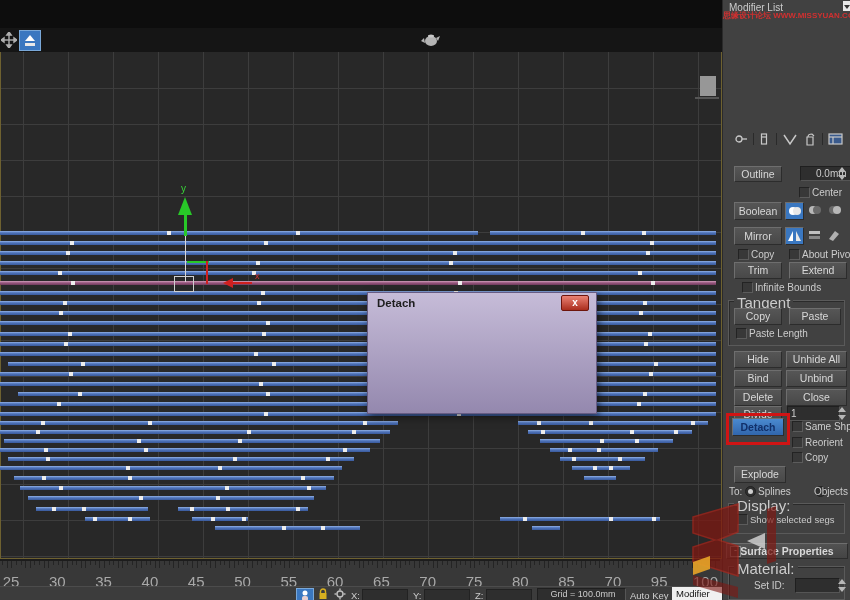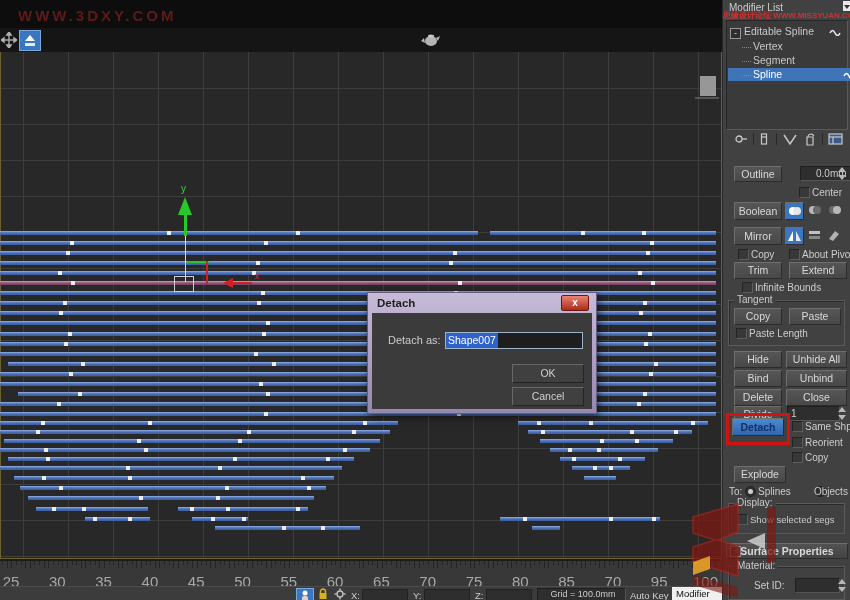--- a/index.html
+++ b/index.html
@@ -26,21 +26,21 @@
   .btn.on{background:linear-gradient(180deg,#4a8ad0,#3166ac);color:#11306a;font-weight:bold;}
   .cb{width:9px;height:9px;background:#383838;border:1px solid;border-color:#232323 #5c5c5c #5c5c5c #232323;display:inline-block;}
   .radio{width:9px;height:9px;border-radius:50%;background:#303030;border:1px solid #222;position:relative;display:inline-block;}
   .radio .dot{position:absolute;left:2px;top:2px;width:5px;height:5px;border-radius:50%;background:#cfcfcf;}
   .field{background:#2e2e2e;border:1px solid;border-color:#1f1f1f #555 #555 #1f1f1f;color:#ccc;font-size:10px;line-height:13px;padding-left:3px;overflow:hidden;white-space:nowrap;}
   .spin{width:9px;}
   .spin .up,.spin .dn{position:absolute;left:0;width:0;height:0;border-left:4px solid transparent;border-right:4px solid transparent;}
   .spin .up{top:1px;border-bottom:5px solid #b8b8b8;}
   .spin .dn{bottom:1px;border-top:5px solid #b8b8b8;}
   .grp{border:1px solid #5a5a5a;box-shadow:inset 1px 1px 0 rgba(0,0,0,.35);}
-  .grp-lbl{position:absolute;background:#414141;padding:0 3px;font-size:10px;color:#ccc;}
+  .grp-lbl{position:absolute;background:#414141;padding:0 3px;font-size:15px;color:#ccc;}
   .stackbox{background:#3a3a3a;border:1px solid;border-color:#262626 #5a5a5a #5a5a5a #262626;}
   .stackrow{position:absolute;left:1px;width:118px;height:13px;line-height:13px;font-size:10.5px;color:#c8c8c8;white-space:nowrap;}
   .stackrow.sel{background:#3f74b8;color:#fff;}
   .treeline{display:inline-block;width:9px;height:1px;border-bottom:1px dotted #8a8a8a;vertical-align:middle;margin-right:2px;}
   .expbox{display:inline-block;width:9px;height:9px;line-height:8px;text-align:center;border:1px solid #999;background:#2e2e2e;color:#ddd;font-size:9px;margin:0 3px 0 2px;vertical-align:-1px;}
   .iconbtn{position:absolute;border:1px solid;border-color:#6e6e6e #2c2c2c #2c2c2c #6e6e6e;background:#4a4a4a;}
   .iconbtn.on{background:#3a77c0;}
   
   .dialog{left:367px;top:292px;width:228px;height:120px;background:linear-gradient(180deg,#c6bcd8,#9488ae);border:1px solid #675c84;box-shadow:2px 3px 8px rgba(0,0,0,.55);z-index:30;}
   .dlg-title{position:absolute;left:2px;top:2px;right:2px;height:16px;line-height:16px;font-size:11.5px;font-weight:bold;color:#1e1e1e;padding-left:7px;}
@@ -60,21 +60,20 @@
   .slbl{position:absolute;top:3px;font-size:9.5px;color:#ccc;}
   .gizmo-el{position:absolute;}
   svg{display:block;}
 </style>
 </head>
 <body>
 
 <div id="app">
 
   <div class="abs topbar"></div>
-  <div class="abs wm-left">WWW.3DXY.COM</div>
 
   <div class="abs toolbar"></div>
   <div class="abs" style="left:1px;top:32px;width:16px;height:16px;">
     <svg width="16" height="16" viewBox="0 0 16 16">
         <g stroke="#b0b0b0" stroke-width="1.4" fill="#b0b0b0">
           <line x1="8" y1="2" x2="8" y2="14"></line>
           <line x1="2" y1="8" x2="14" y2="8"></line>
           <polygon points="8,0 5.8,3 10.2,3"></polygon>
           <polygon points="8,16 5.8,13 10.2,13"></polygon>
           <polygon points="0,8 3,5.8 3,10.2"></polygon>
@@ -300,36 +299,20 @@
 
   <div class="abs panel">
     <div class="abs lbl" style="left:6px;top:2px;">Modifier List</div>
     <div class="abs" style="left:120px;top:1px;width:8px;height:10px;background:#e8e8e8;">
       <svg width="8" height="10" viewBox="0 0 8 10">
           <polygon points="1,4 7,4 4,8" fill="#333"></polygon>
         </svg>
     </div>
 
     
-    <div class="abs stackbox" style="left:3px;top:20px;width:120px;height:108px;">
-      <div class="stackrow" style="top:4px;">
-        <span class="expbox">-</span><span>Editable Spline</span>
-        <svg width="13" height="8" viewBox="0 0 13 8" style="position:absolute;right:4px;top:3px;">
-            <path d="M1 5 q2.5,-5 5,0 t5,0" stroke="#e8e8e8" stroke-width="1.6" fill="none"></path>
-          </svg>
-      </div>
-      <div class="stackrow" style="top:19px;padding-left:14px;"><span class="treeline"></span><span>Vertex</span></div>
-      <div class="stackrow" style="top:33px;padding-left:14px;"><span class="treeline"></span><span>Segment</span></div>
-      <div class="stackrow sel" style="top:47px;padding-left:14px;">
-        <span class="treeline"></span><span>Spline</span>
-        <svg width="13" height="8" viewBox="0 0 13 8" style="position:absolute;right:4px;top:3px;">
-            <path d="M1 5 q2.5,-5 5,0 t5,0" stroke="#fff" stroke-width="1.6" fill="none"></path>
-          </svg>
-      </div>
-    </div>
 
     
     <div class="abs" style="left:3px;top:131px;width:120px;height:17px;">
       <svg width="14" height="14" viewBox="0 0 14 14" style="position:absolute;left:8px;top:1px;">
           <g stroke="#c8c8c8" stroke-width="1.3" fill="none">
             <circle cx="5" cy="7" r="3"></circle>
             <line x1="8" y1="7" x2="13" y2="7"></line>
           </g>
         </svg>
       <div style="position:absolute;left:27px;top:2px;width:1px;height:12px;background:#2a2a2a;"></div>
@@ -472,26 +455,20 @@
       </div>
   </div>
 
   <div class="abs ann"></div>
 
   <div class="abs wm-right">思缘设计论坛 WWW.MISSYUAN.COM</div>
 
   <div class="abs dialog">
     <div class="dlg-title">Detach</div>
     <div class="dlg-close">x</div>
-    <div class="dlg-body">
-      <div class="abs lbl" style="left:16px;top:21px;font-size:11px;">Detach as:</div>
-      <div class="dlg-input"><span>Shape007</span></div>
-      <div class="dlg-btn" style="top:51px;">OK</div>
-      <div class="dlg-btn" style="top:74px;">Cancel</div>
-    </div>
   </div>
 
   <div class="abs ruler">
       <div id="ruler-ticks" style="position:absolute;left:0;top:0;width:720px;height:27px;">
         <div class="tick" style="left: 2px; height: 4px;"></div>
         <div class="tick" style="left: 6.6px; height: 7px;"></div>
         <div class="tick" style="left: 11.3px; height: 7px;"></div>
         <div class="tick" style="left: 15.9px; height: 4px;"></div>
         <div class="tick" style="left: 20.5px; height: 4px;"></div>
         <div class="tick" style="left: 25.1px; height: 7px;"></div>

